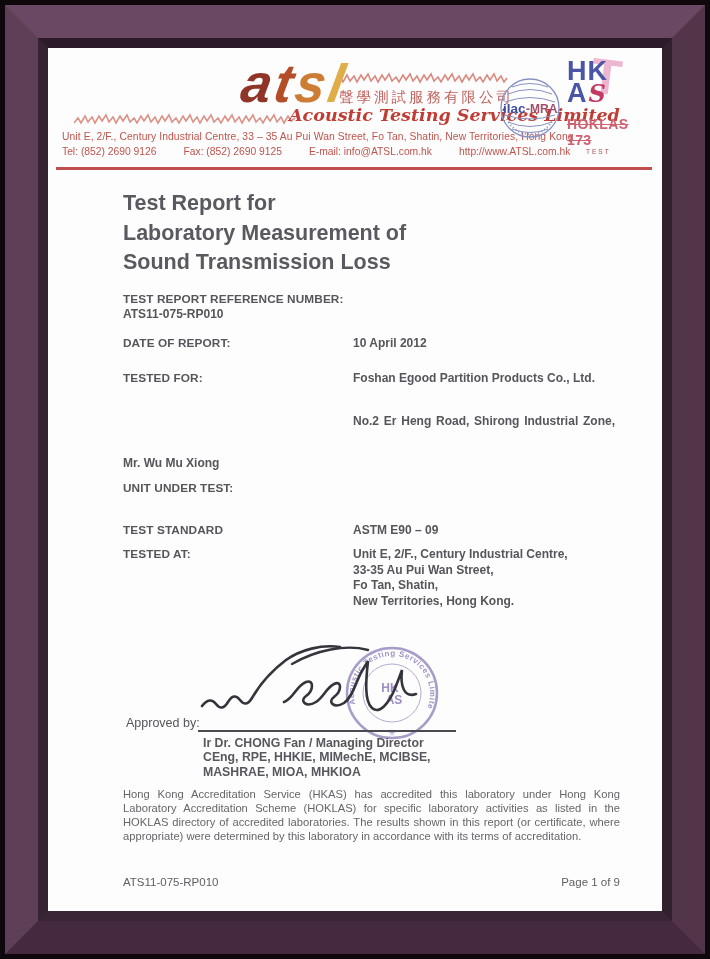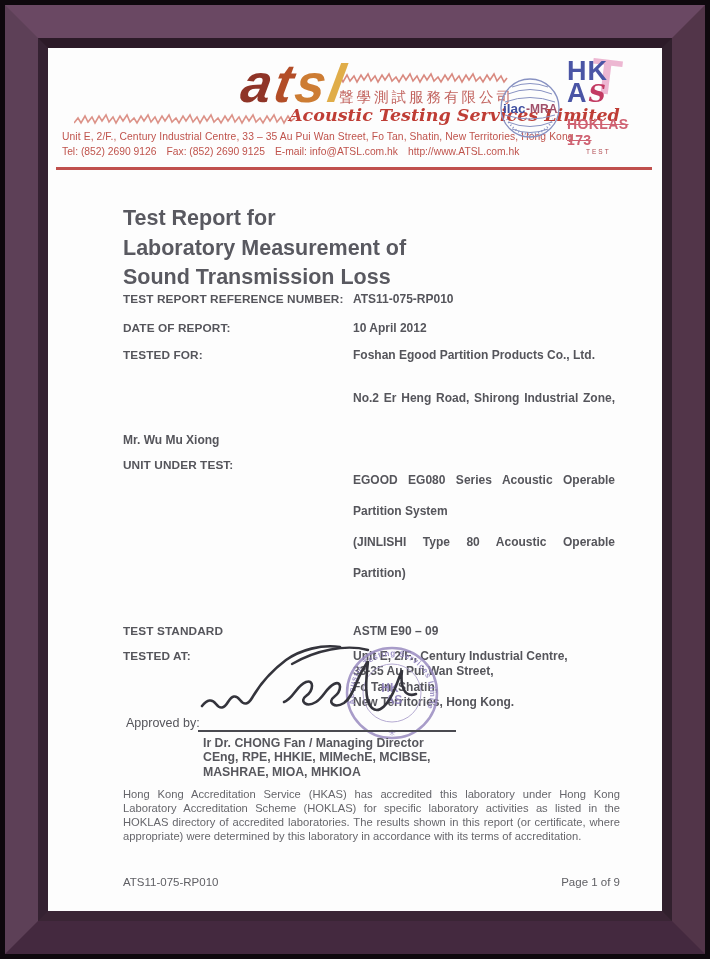--- a/index.html
+++ b/index.html
@@ -9,40 +9,40 @@
   .frame-inner{width:100%;height:100%;border:10px solid;border-color:#2c1a28 #31202d #3a2535 #352232;background:#fdfdfd;position:relative;overflow:hidden;}
   .page{position:absolute;inset:0;background:#fdfdfd;}
 
   
   .zig{position:absolute;}
   .atsl{position:absolute;left:194px;top:8px;font-weight:bold;font-style:italic;font-size:54px;letter-spacing:-6px;transform:skewX(-10deg);line-height:1;}
   .atsl span{display:inline-block;}
   .cjk{position:absolute;left:291px;top:40px;font-size:14.5px;font-weight:normal;letter-spacing:3px;color:#c2645f;white-space:nowrap;}
   .script{position:absolute;left:241px;top:57px;font-family:"DejaVu Serif",serif;font-style:italic;font-weight:bold;font-size:17.5px;color:#bf3d35;white-space:nowrap;}
   .addr1{position:absolute;left:14px;top:83px;font-size:10.3px;color:#bf524b;white-space:nowrap;letter-spacing:0.1px;}
-  .addr2{position:absolute;left:14px;top:98px;font-size:10.3px;color:#bf524b;display:flex;gap:10px;white-space:nowrap;}
+  .addr2{position:absolute;left:14px;top:98px;font-size:10.3px;color:#bf524b;display:flex;gap:27px;white-space:nowrap;}
   .rule{position:absolute;left:8px;top:119px;width:596px;height:3px;background:#c0504d;}
 
   .ilac{position:absolute;left:451px;top:23px;}
   .hkas{position:absolute;left:519px;top:12px;width:88px;height:102px;}
   .hkas .hk,.hkas .arow{position:relative;z-index:2;font-weight:800;font-size:27px;line-height:0.82;color:#4a55a5;letter-spacing:1px;}
   .hkas .s{font-family:"DejaVu Serif",serif;font-style:italic;font-weight:bold;font-size:24px;color:#c23a62;margin-left:1px;}
   .hkas .t{position:absolute;left:24px;top:-8px;z-index:1;font-size:50px;font-weight:bold;color:#edb7d2;transform:rotate(7deg);line-height:1;}
   .hkas .hoklas{position:relative;z-index:2;margin-top:12px;font-size:14px;font-weight:bold;color:#cf6272;letter-spacing:0.4px;text-decoration:line-through;}
   .hkas .test{position:relative;z-index:2;margin-left:19px;font-size:6.5px;color:#b0494f;letter-spacing:2px;}
 
   
-  .title{position:absolute;left:75px;top:156px;font-size:21.5px;font-weight:bold;color:#595960;line-height:1.38;}
+  .title{position:absolute;left:75px;top:141px;font-size:21.5px;font-weight:bold;color:#595960;line-height:1.38;}
   .fields{position:absolute;left:75px;top:244px;width:492px;font-size:12px;color:#55555b;}
   .frow{display:flex;align-items:flex-start;}
   .flabel{width:230px;flex:none;font-weight:bold;font-size:11.8px;letter-spacing:0.1px;line-height:15px;}
   .fvalue{flex:1;font-weight:bold;line-height:15.5px;white-space:pre-line;}
   .stretch{text-align:justify;text-align-last:justify;white-space:normal;}
-  .mb13{margin-bottom:13px;}.mb12{margin-bottom:12px;}.mb11{margin-bottom:11px;}
-  .mb8{margin-bottom:12px;}.mb9{margin-bottom:9px;}.mb27{margin-bottom:27px;}
+  .mb13{margin-bottom:13px;flex-direction:column;}.mb12{margin-bottom:12px;}.mb11{margin-bottom:11px;}
+  .mb8{margin-bottom:20px;}.mb9{margin-bottom:9px;}.mb27{margin-bottom:27px;}
 
   
   .sig-svg{position:absolute;left:148px;top:592px;}
   .stamp{position:absolute;left:295px;top:596px;opacity:0.85;}
   .sig-line{position:absolute;left:150px;top:682px;width:258px;border-top:2px solid #4a4a50;}
   .approved{position:absolute;left:78px;top:668px;font-size:12.5px;font-weight:500;color:#55555b;}
   .signame{position:absolute;left:155px;top:688px;font-size:12.3px;font-weight:bold;color:#57575d;line-height:14.3px;}
 
   
   .accred{position:absolute;left:75px;top:740px;width:497px;font-size:11.2px;color:#66666b;line-height:13.9px;text-align:justify;}
@@ -121,26 +121,20 @@
         <div class="flabel"></div>
         <div class="fvalue">
           <div class="stretch">No.2 Er Heng Road, Shirong Industrial Zone,</div>
         </div>
       </div>
       <div class="frow mb9">
         <div class="fvalue">Mr. Wu Mu Xiong</div>
       </div>
       <div class="frow mb27">
         <div class="flabel">UNIT UNDER TEST:</div>
-        <div class="fvalue">
-          <div class="stretch">EGOOD EG080 Series Acoustic Operable</div>
-          <div>Partition System</div>
-          <div class="stretch">(JINLISHI Type 80 Acoustic Operable</div>
-          <div>Partition)</div>
-        </div>
       </div>
       <div class="frow mb9">
         <div class="flabel">TEST STANDARD</div>
         <div class="fvalue">ASTM E90 – 09</div>
       </div>
       <div class="frow">
         <div class="flabel">TESTED AT:</div>
         <div class="fvalue">Unit E, 2/F., Century Industrial Centre,
 33-35 Au Pui Wan Street,
 Fo Tan, Shatin,

